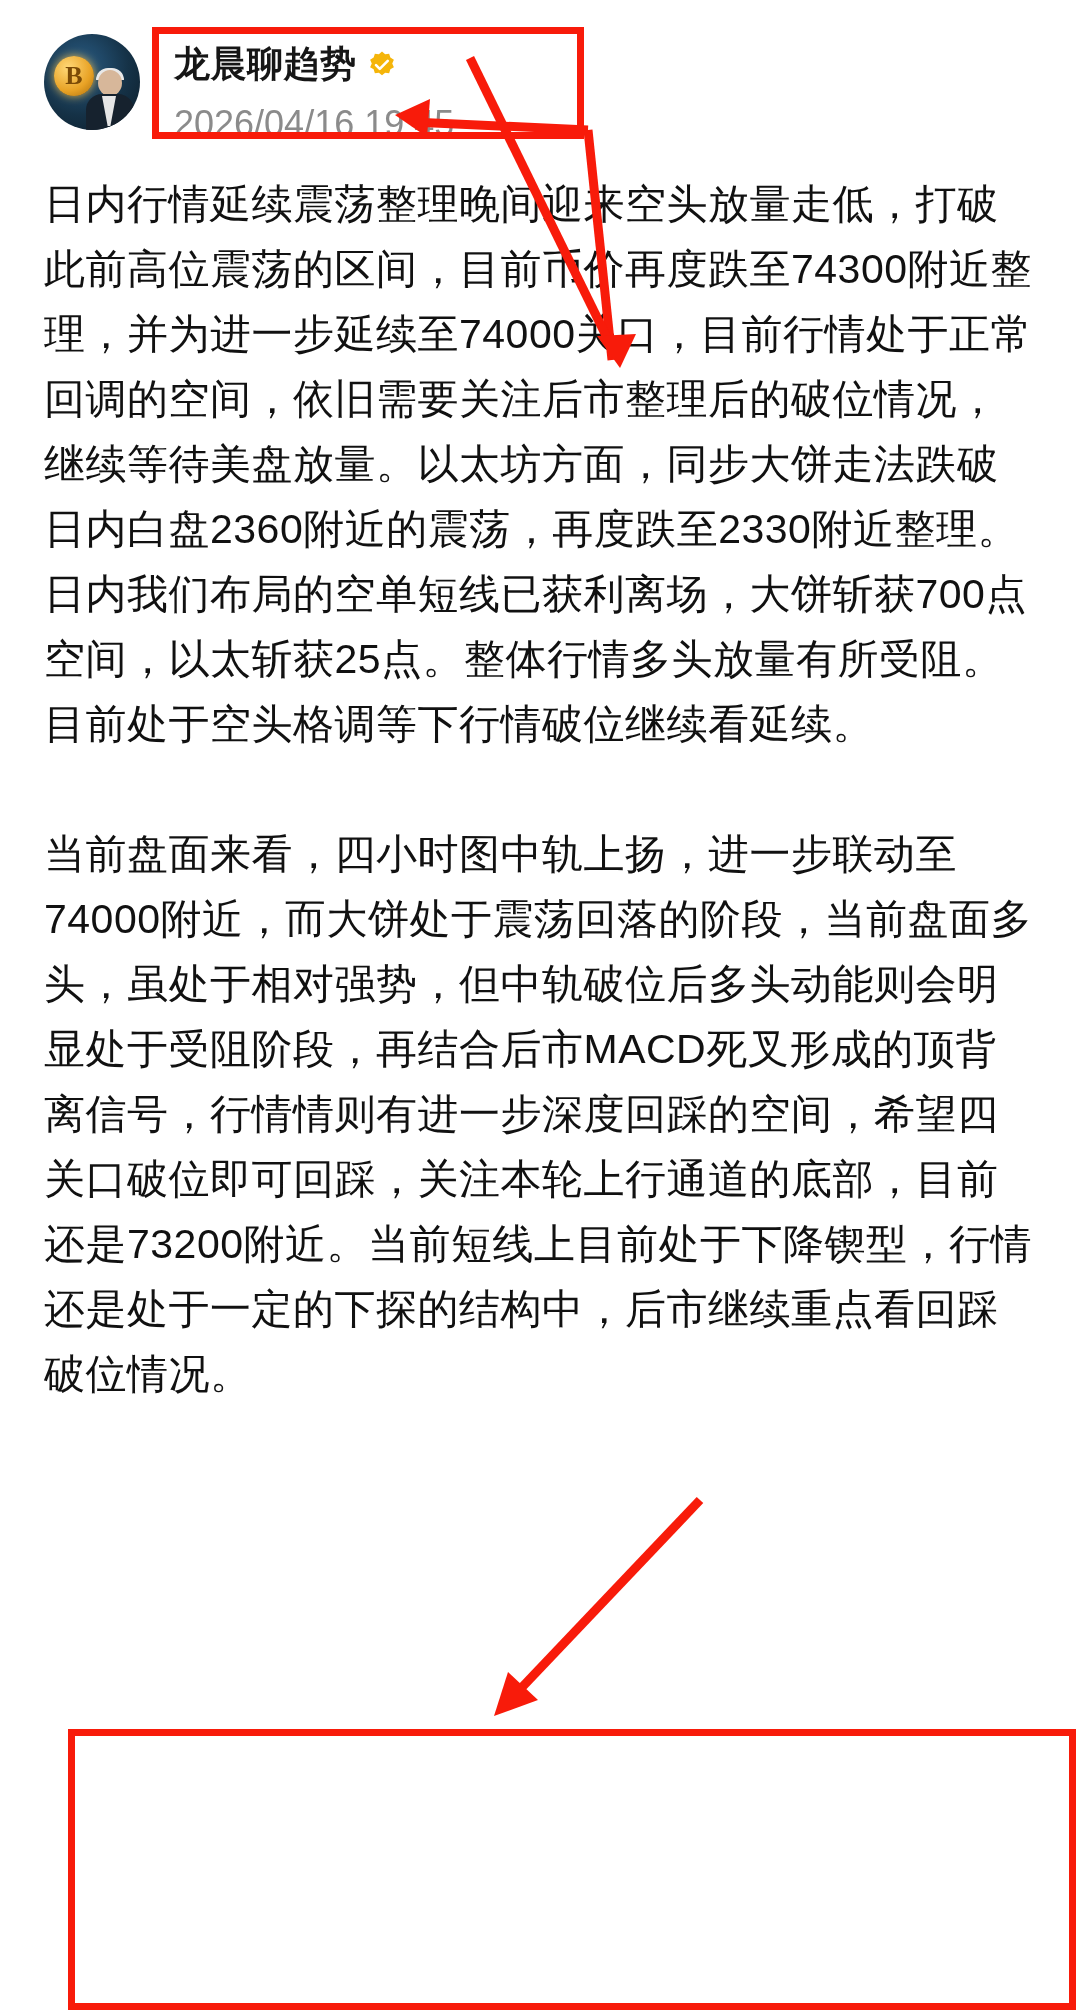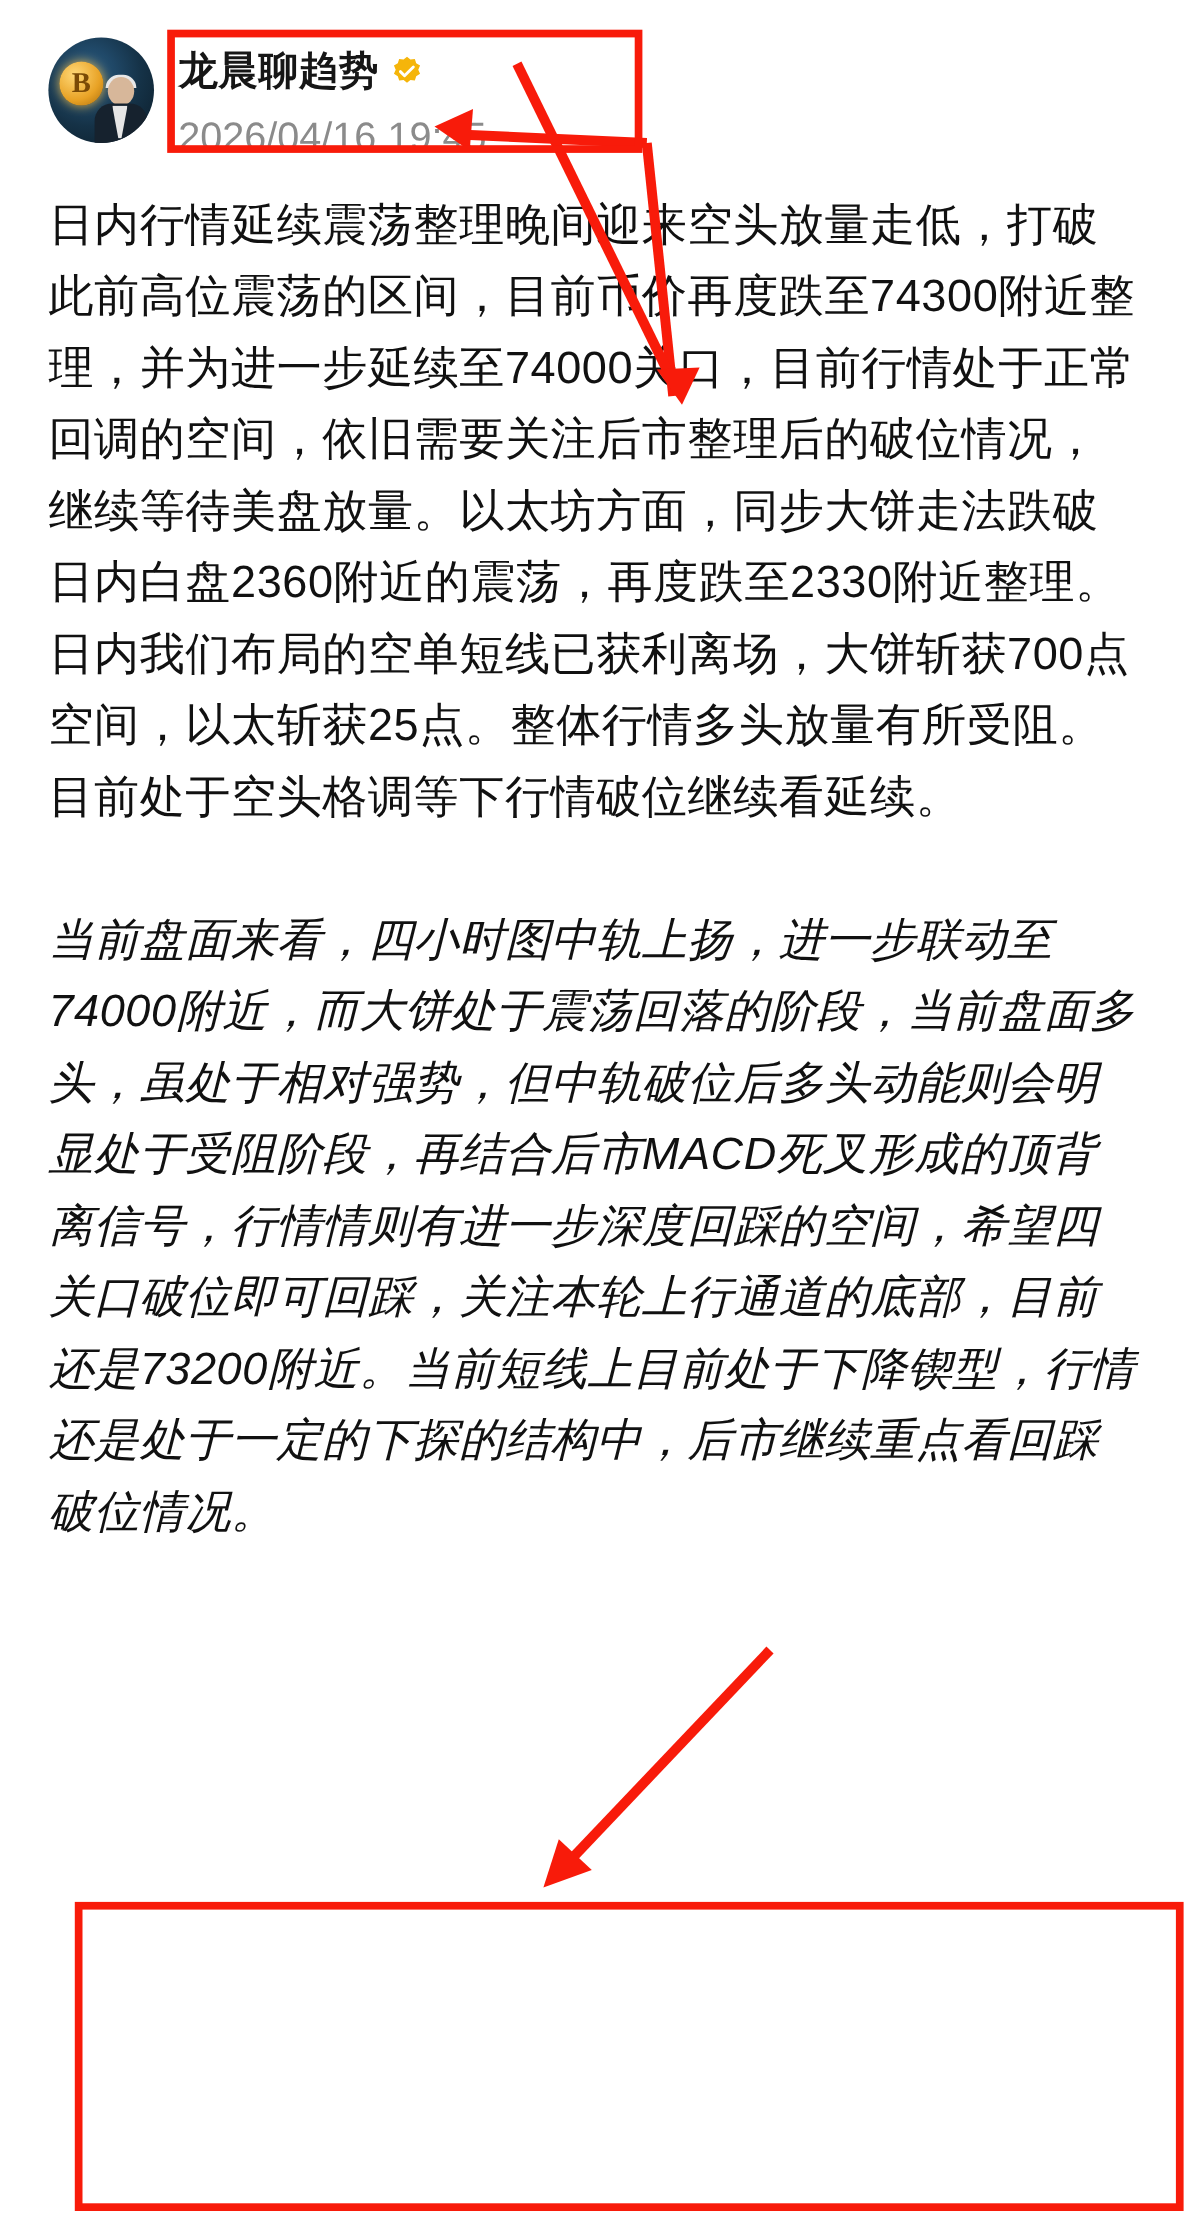--- a/index.html
+++ b/index.html
@@ -19,21 +19,21 @@
     position: relative;
     width: 1080px;
     height: 2014px;
     box-sizing: border-box;
     padding: 34px 44px 0 44px;
   }
   
   .header {
     display: flex;
     align-items: flex-start;
-    gap: 22px;
+    gap: 34px;
     height: 120px;
   }
   .avatar {
     width: 96px;
     height: 96px;
     border-radius: 50%;
     flex: 0 0 96px;
     position: relative;
     overflow: hidden;
     background: radial-gradient(circle at 38% 34%, #2a5d86 0%, #153247 55%, #0b1b27 100%);
@@ -134,21 +134,20 @@
   
   .body-text {
     margin-top: 18px;
     font-size: 41px;
     line-height: 65px;
     color: #111111;
     letter-spacing: 0.5px;
   }
   .para + .para {
     margin-top: 65px;
-    font-style: italic;
   }
   .hashtag {
     color: #2a7fd4;
   }
   
   .overlay {
     position: absolute;
     left: 0;
     top: 0;
     width: 1080px;

